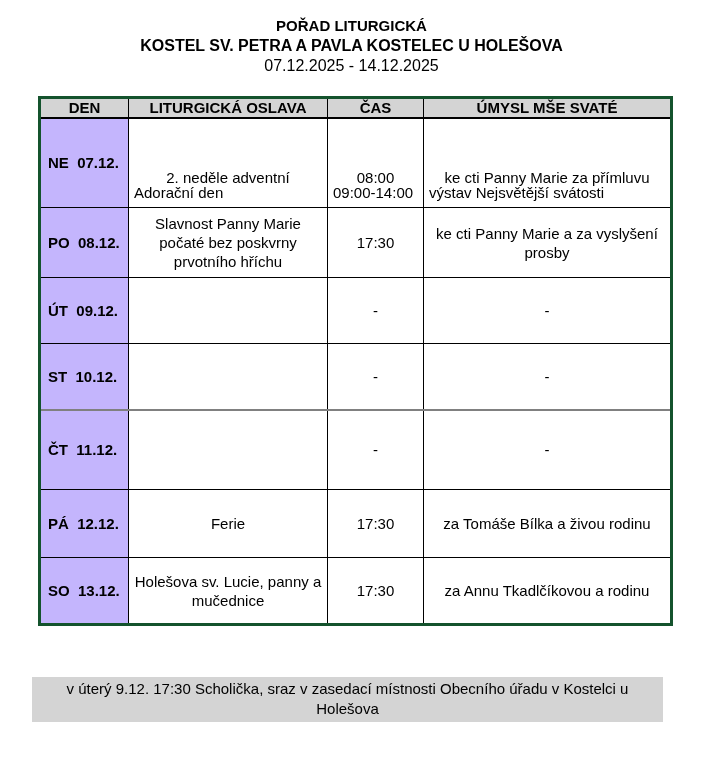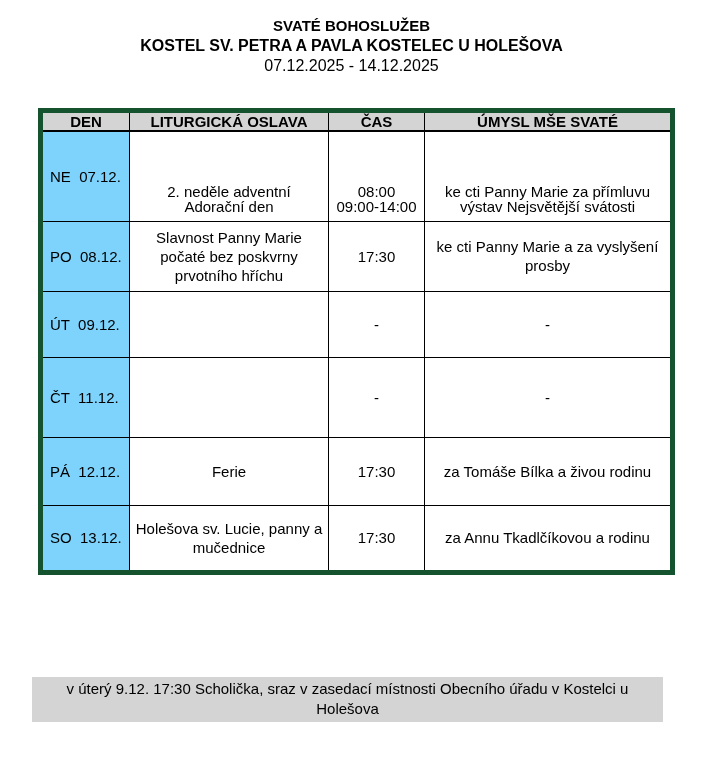--- a/index.html
+++ b/index.html
@@ -14,25 +14,25 @@
   .page { position: absolute; inset: 0; }
 
   
   .title-block { position: absolute; top: 16px; left: 0; width: 703px; text-align: center; }
   .title-line1 { font-size: 15px; font-weight: bold; line-height: 20px; }
   .title-line2 { font-size: 16px; font-weight: bold; line-height: 20px; }
   .title-line3 { font-size: 16px; font-weight: normal; line-height: 20px; }
 
   
   table.schedule {
-    position: absolute; top: 108px; left: 38px;
+    position: absolute; top: 96px; left: 38px;
     width: 632px;
     border-collapse: collapse;
     table-layout: fixed;
-    border: 5px solid #14532d;
+    border: 3px solid #14532d;
     font-size: 15px;
     padding-left: 44px;
   }
   col.c-den { width: 89px; }
   col.c-osl { width: 199px; }
   col.c-cas { width: 96px; }
   col.c-umy { width: 248px; }
 
   .schedule th, .schedule td { border: 1.5px solid #000000; padding: 0; }
 
@@ -40,22 +40,22 @@
   .schedule th {
     background: #d4d4d4;
     font-weight: bold;
     font-size: 15px;
     text-align: center;
     vertical-align: middle;
     border-bottom: 2px solid #000000;
   }
 
   .schedule td.day {
-    background: #7dd3fc;
-    font-weight: normal;
+    background: #c4b5fd;
+    font-weight: bold;
     text-align: left;
     vertical-align: middle;
     padding-left: 7px;
     white-space: pre;
   }
   .schedule td.c {
     text-align: center;
     vertical-align: middle;
     line-height: 19px;
     padding: 0 5px;
@@ -71,41 +71,41 @@
   tr.r6 { height: 67px; }
   tr.r7 { height: 68px; }
 
   
   tr.r3 td { border-bottom: 2.5px solid #808080; }
 
   
   td.split { vertical-align: top; }
   .dualwrap { position: relative; height: 87px; }
   .dualwrap .line-a { position: absolute; top: 30px; left: 0; right: 0; text-align: center; margin-top: 19px; }
-  .dualwrap .line-b { position: absolute; bottom: 4px; left: 0; right: 0; text-align: center; }
+  .dualwrap .line-b { position: absolute; bottom: 4px; left: 0; right: 0; text-align: left; }
 
   
   .note {
     position: absolute;
     top: 677px; left: 32px;
     width: 615px;
     background: #d4d4d4;
     padding: 2px 8px 4px 8px;
     font-size: 15px;
     line-height: 19.5px;
     text-align: center;
   }
 </style>
 </head>
 <body>
 
 <div class="page">
 
   <div class="title-block">
-    <div class="title-line1">SVATÉ BOHOSLUŽEB</div>
+    <div class="title-line1">POŘAD LITURGICKÁ</div>
     <div class="title-line2">KOSTEL SV. PETRA A PAVLA KOSTELEC U HOLEŠOVA</div>
     <div class="title-line3">07.12.2025 - 14.12.2025</div>
   </div>
 
   <table class="schedule">
     <colgroup>
       <col class="c-den">
         <col class="c-osl">
         <col class="c-cas">
         <col class="c-umy">
@@ -149,20 +149,26 @@
         <td class="c">ke cti Panny Marie a za vyslyšení prosby</td>
       </tr>
 
       <tr class="r2">
         <td class="day">ÚT  09.12.</td>
         <td class="c"></td>
         <td class="c">-</td>
         <td class="c">-</td>
       </tr>
 
+      <tr class="r3">
+        <td class="day">ST  10.12.</td>
+        <td class="c"></td>
+        <td class="c">-</td>
+        <td class="c">-</td>
+      </tr>
 
       <tr class="r4">
         <td class="day">ČT  11.12.</td>
         <td class="c"></td>
         <td class="c">-</td>
         <td class="c">-</td>
       </tr>
 
       <tr class="r5">
         <td class="day">PÁ  12.12.</td>

